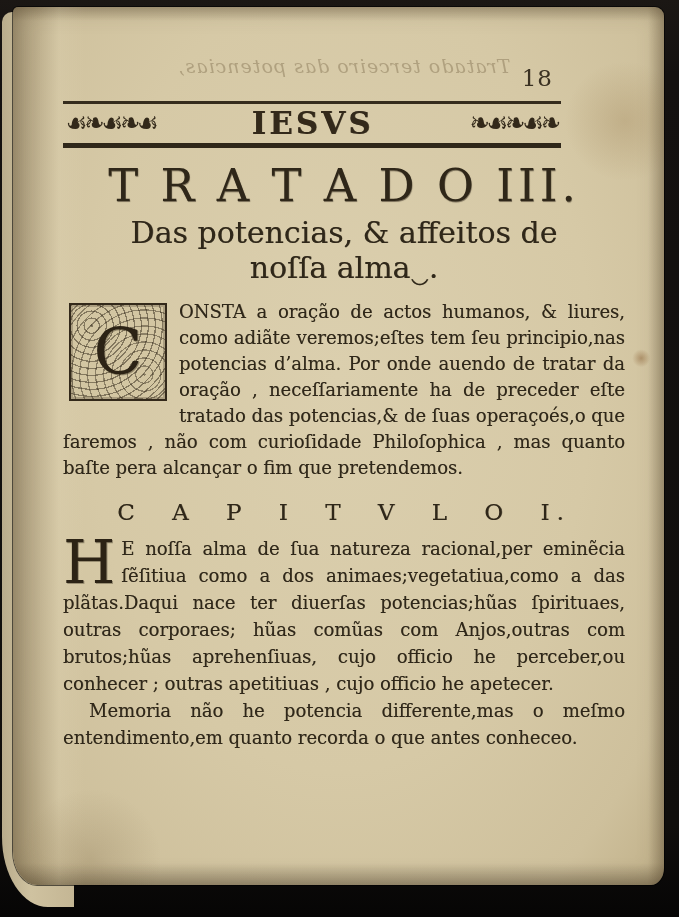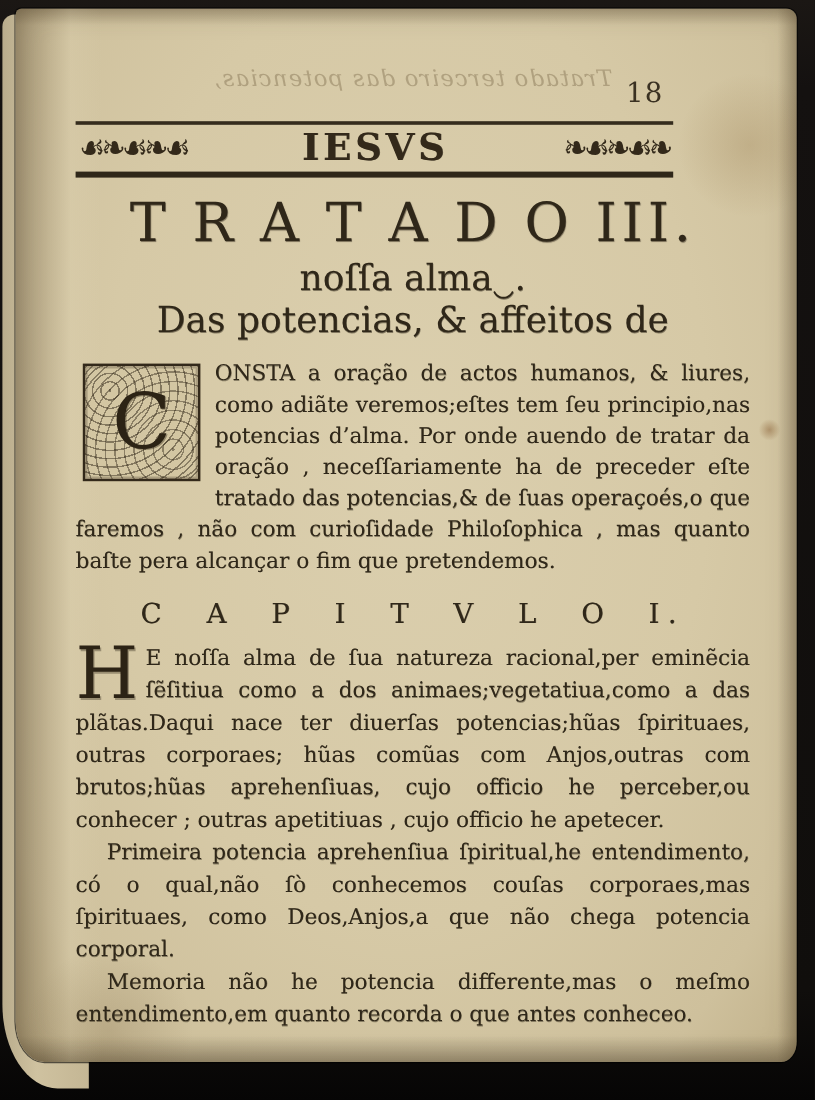--- a/index.html
+++ b/index.html
@@ -100,35 +100,34 @@
 
       <div class="headband">
         <span class="orn">☙❧☙❧☙</span>
         <span class="word">IESVS</span>
         <span class="orn">❧☙❧☙❧</span>
       </div>
 
       <div class="title">T R A T A D O  III.</div>
 
       <div class="subtitle">
+        <div>Das potencias, &amp; affeitos de</div>
         <div>noſſa alma‿.</div>
-        <div>Das potencias, &amp; affeitos de</div>
       </div>
 
       <div class="intro">
         <span class="dropcap-box">
           <span class="letter">C</span>
         </span><span>ONSTA a oração de actos humanos, &amp; liures, como adiãte veremos;eſtes tem ſeu principio,nas potencias d’alma. Por onde auendo de tratar da oração , neceſſariamente ha de preceder eſte tratado das potencias,&amp; de ſuas operaçoés,o que faremos , não com curioſidade Philoſophica , mas quanto baſte pera alcançar o fim que pretendemos.</span>
       </div>
 
       <div class="chapter-heading">C A P I T V L O I.</div>
 
       <div class="body-par par-first">
         <span class="dropcap-h">H</span><span>E noſſa alma de ſua natureza racional,per eminẽcia ſẽſitiua como a dos animaes;vegetatiua,como a das plãtas.Daqui nace ter diuerſas potencias;hũas ſpirituaes, outras corporaes; hũas comũas com Anjos,outras com brutos;hũas aprehenſiuas, cujo officio he perceber,ou conhecer ; outras apetitiuas , cujo officio he apetecer.</span>
       </div>
 
-      <div class="body-par indent">Primeira potencia aprehenſiua ſpiritual,he entendimento, có o qual,não ſò conhecemos couſas corporaes,mas ſpirituaes, como Deos,Anjos,a que não chega potencia corporal.</div>
 
       <div class="body-par indent">Memoria não he potencia differente,mas o meſmo entendimento,em quanto recorda o que antes conheceo.</div>
 
     </div>
   </div>
 </div>
 
 </body></html>

